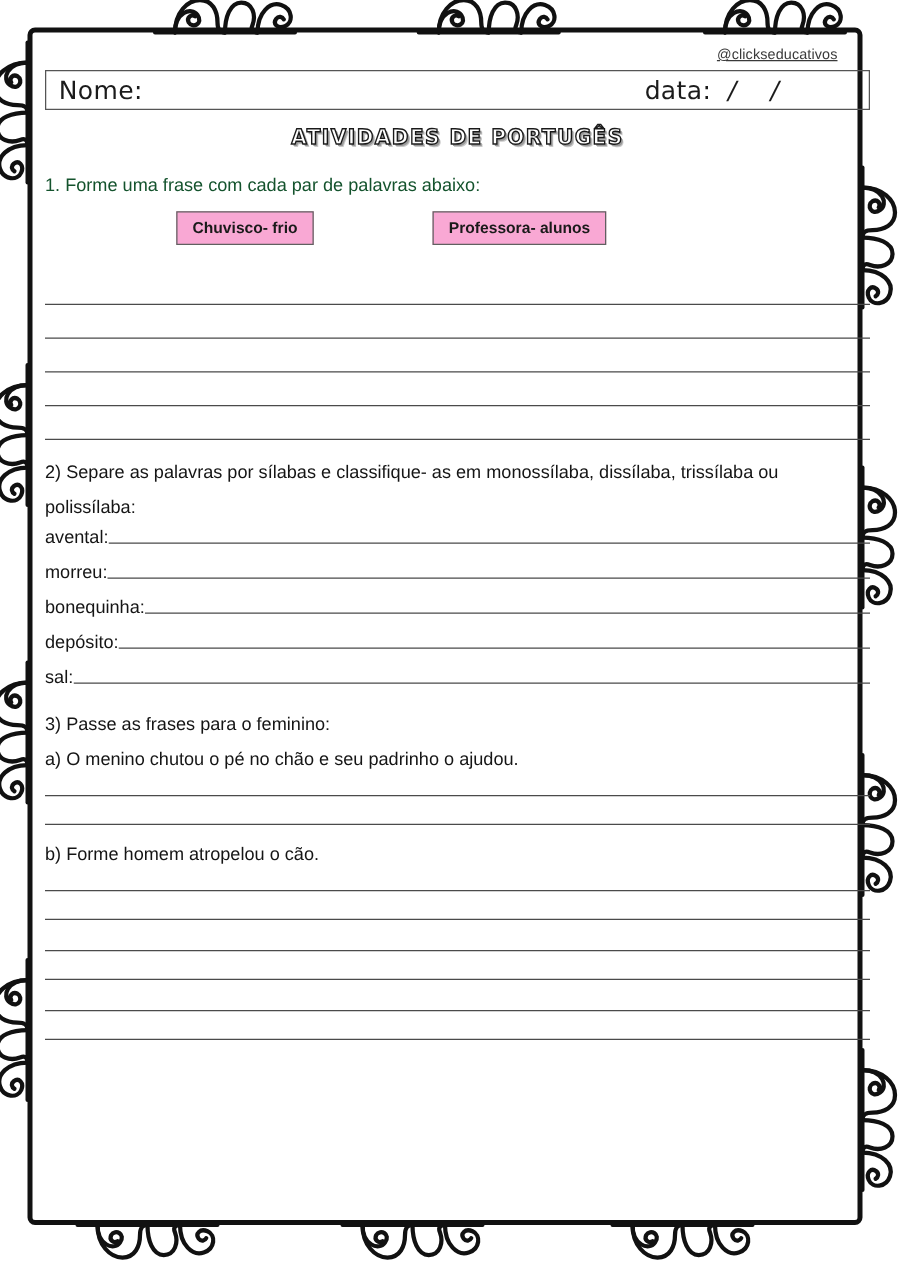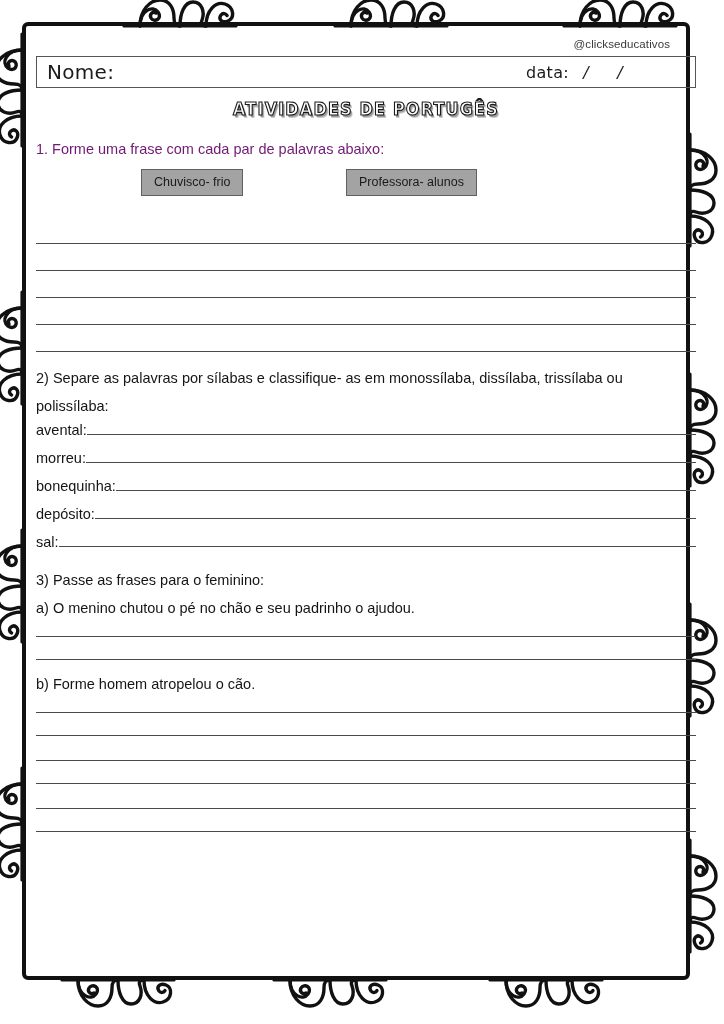--- a/index.html
+++ b/index.html
@@ -37,20 +37,21 @@
 
   
   .watermark {
     position: absolute;
     top: 38px;
     right: 54px;
     font-size: 11.5px;
     color: #3a3a3a;
     letter-spacing: .1px;
     white-space: nowrap;
+    text-decoration: underline;
   }
 
   
   .content {
     position: absolute;
     left: 36px;
     top: 56px;
     width: 660px;
   }
 
@@ -72,21 +73,21 @@
     font-size: 20px;
     letter-spacing: .3px;
     color: #1b1b1b;
   }
   .namebar .datagroup {
     position: absolute;
     right: 58px;
     display: flex;
     align-items: center;
     gap: 0;
-    font-size: 16px;
+    font-size: 20px;
     color: #1b1b1b;
     letter-spacing: .3px;
   }
   .namebar .datagroup .slash {
     display: inline-block;
     width: 34px;
     text-align: center;
     font-style: italic;
   }
 
@@ -108,42 +109,43 @@
     text-shadow:
        1.5px 1.5px 0 #9a9a9a,
        2.2px 2.2px 0 #c9c9c9;
     transform: scaleY(1.05);
   }
 
   
   .q {
     font-size: 14.5px;
     line-height: 1.0;
-    color: #701a75;
+    color: #14532d;
     white-space: pre-wrap;
   }
   .q-block {
     font-size: 14.5px;
     line-height: 28px;
     color: #151515;
   }
 
   
   .wordbox-row {
     position: relative;
     height: 30px;
   }
   .wordbox {
     position: absolute;
     border: 1.2px solid #606060;
     font-size: 12.5px;
     color: #1a1a1a;
     padding: 5px 12px 6px 12px;
-    background: #a3a3a3;
+    background: #f9a8d4;
     white-space: nowrap;
+    font-weight: bold;
   }
   .wordbox.b1 { left: 105px; top: 0; }
   .wordbox.b2 { left: 310px; top: 0; }
 
   
   .rule {
     width: 100%;
     height: 0;
     border-top: 1.6px solid #4a4a4a;
   }

